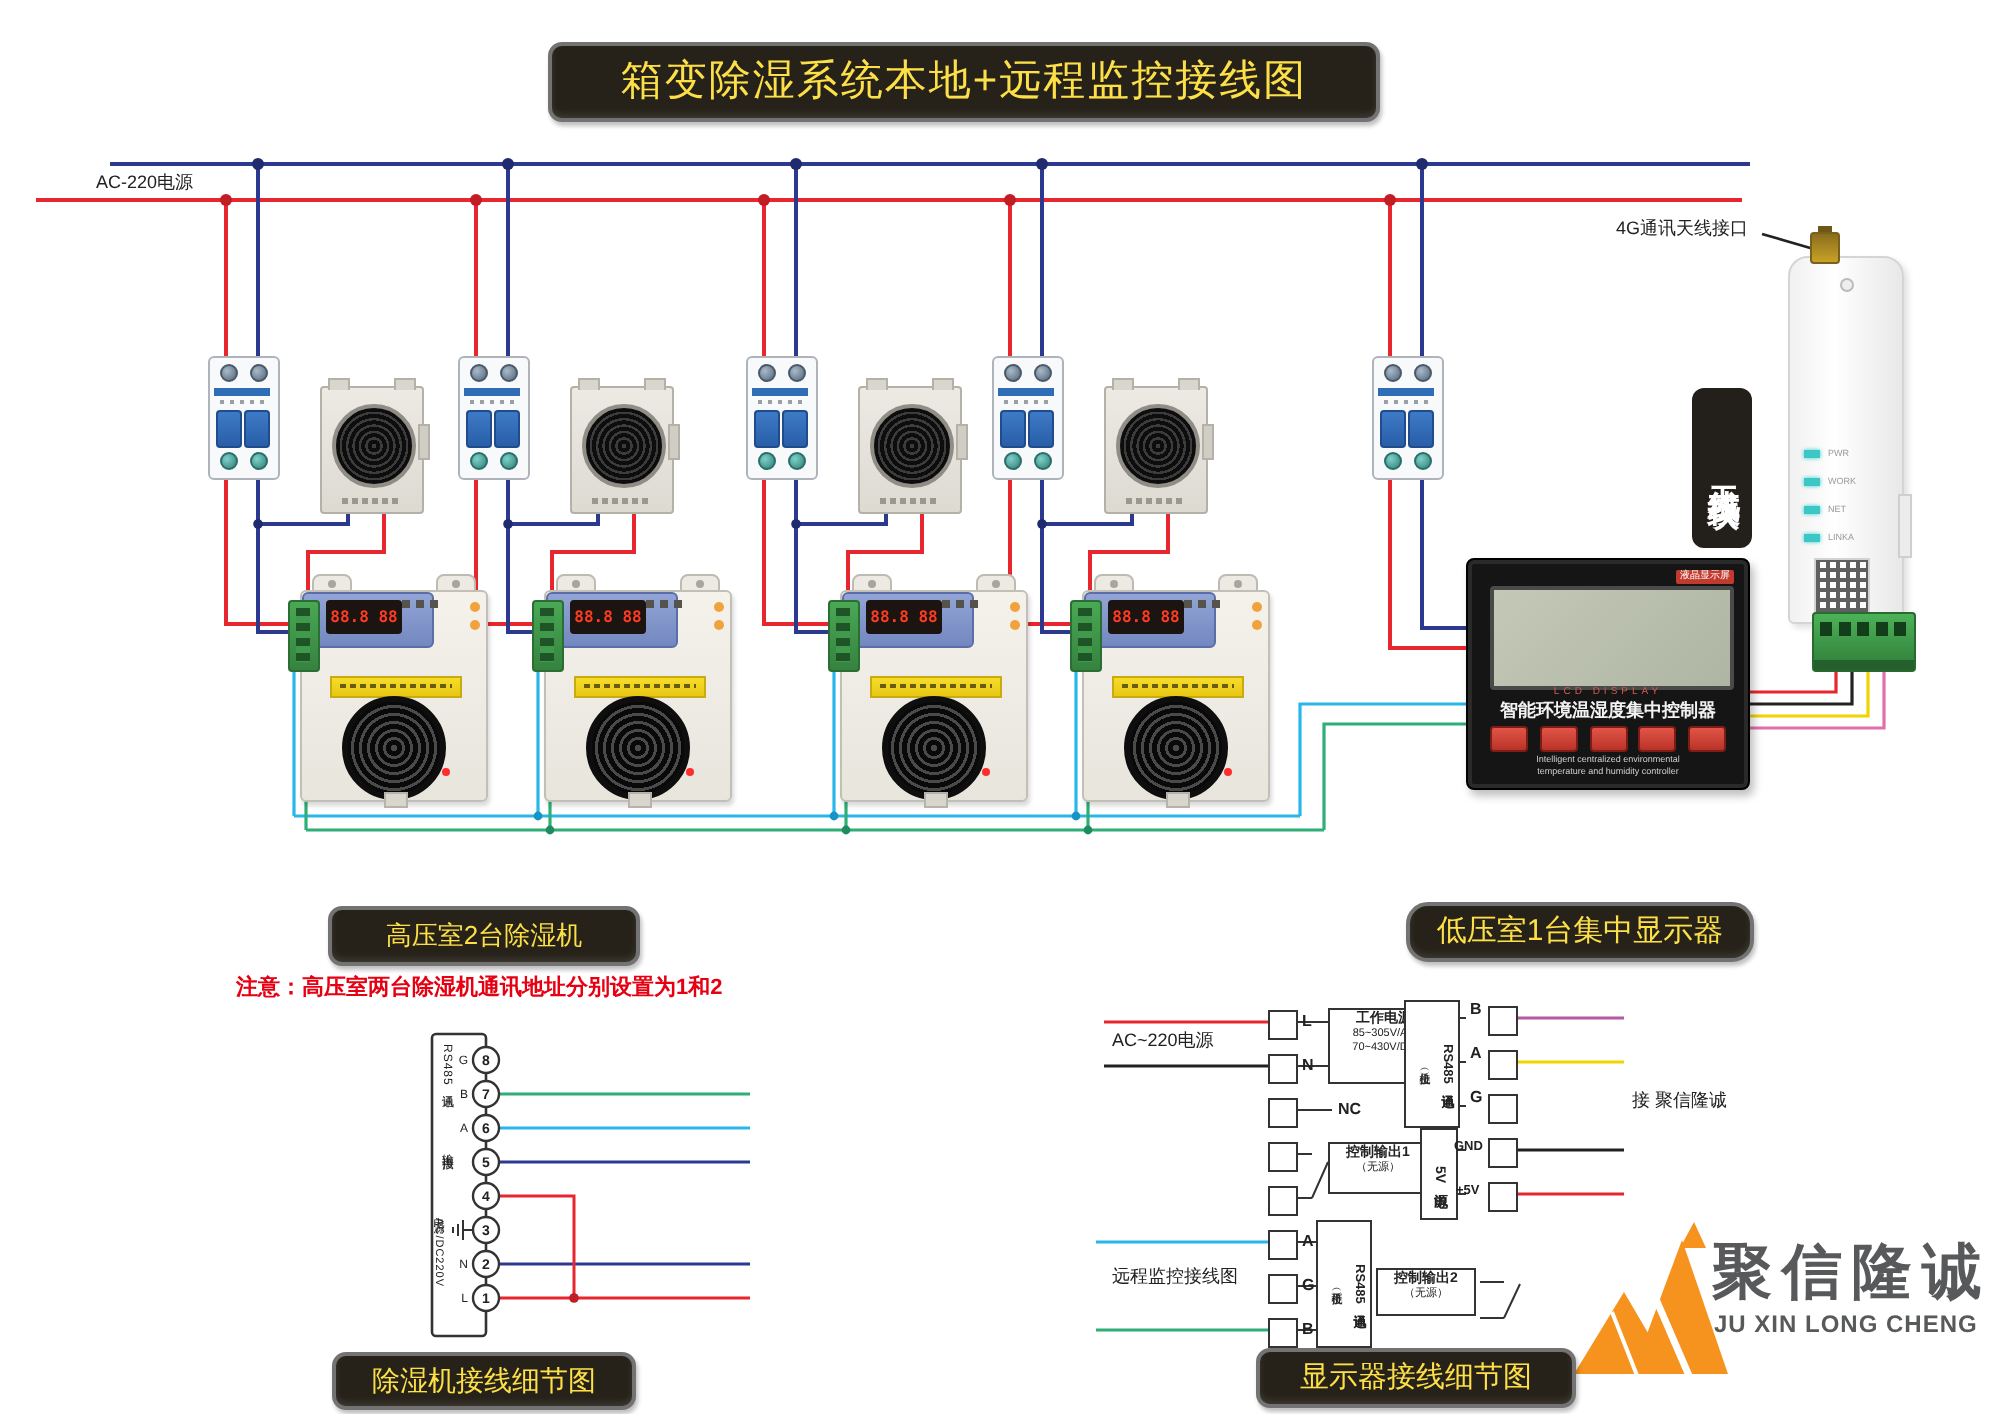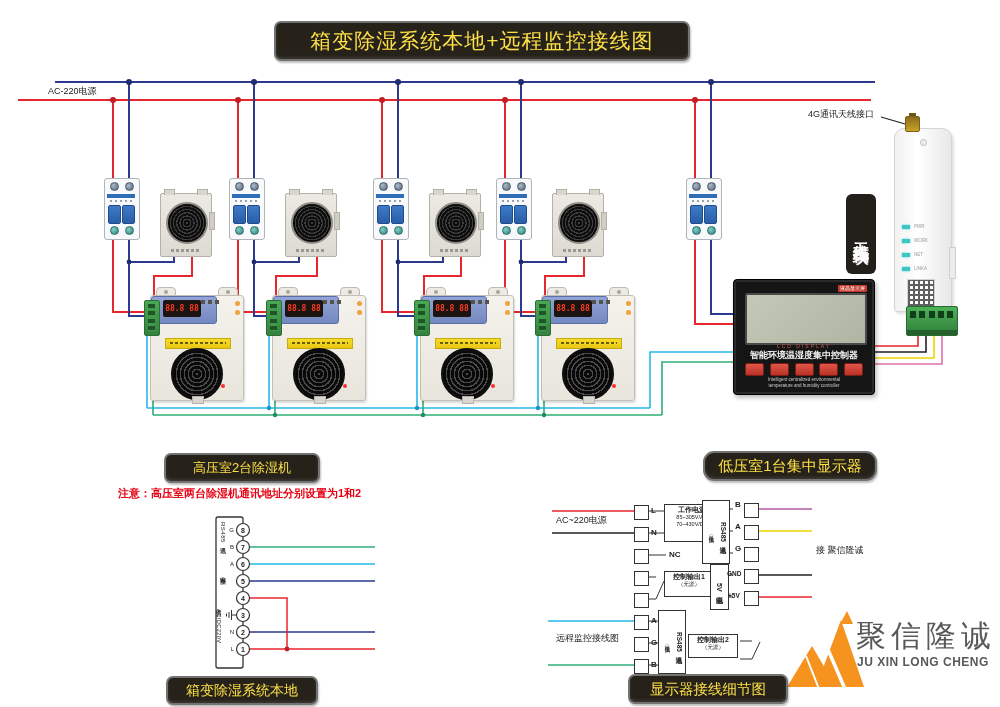--- a/index.html
+++ b/index.html
@@ -95,21 +95,21 @@
   .tlet.small{font-size:6.5px;}
   .dbox{position:absolute;border:1px solid #333;background:#fff;text-align:center;z-index:3;overflow:hidden;}
   .dbox .t1{display:block;font-size:7px;font-weight:bold;line-height:9px;}
   .dbox .t2{display:block;font-size:5.5px;line-height:7px;}
   .vbox{writing-mode:vertical-rl;}
   .vbox span{display:block;}
   .vbox .t1{font-size:6.5px;font-weight:bold;line-height:12px;}
   .vbox .t2{font-size:5.5px;line-height:11px;}
   .vlabel{position:absolute;writing-mode:vertical-rl;font-size:6px;color:#222;z-index:4;letter-spacing:.5px;}
   
-  .logocn{position:absolute;left:856px;top:616px;font-size:30px;font-weight:normal;color:#58595b;letter-spacing:5px;z-index:4;}
+  .logocn{position:absolute;left:856px;top:616px;font-size:30px;font-weight:bold;color:#58595b;letter-spacing:5px;z-index:4;}
   .logoen{position:absolute;left:857px;top:655px;font-size:12px;font-weight:bold;color:#58595b;letter-spacing:.5px;z-index:4;}
 </style>
 </head>
 <body>
 
 <div id="stage">
 
   <svg id="wires" width="1000" height="707">
 
     <g>
@@ -419,21 +419,21 @@
   <div class="dev mblock"></div>
   <div class="wmlabel">无线模块</div>
 
   <div class="tagbox" style="left:164px;top:453px;width:152px;height:26px;font-size:13px;line-height:26px;">高压室2台除湿机</div>
   <div class="note" style="left:118px;top:486px;">注意：高压室两台除湿机通讯地址分别设置为1和2</div>
   <div class="tagbox" style="left:703px;top:451px;width:170px;height:26px;font-size:15px;line-height:26px;border-radius:11px;">低压室1台集中显示器</div>
 
   <div class="vlabel" style="left:218px;top:522px;">RS485通讯</div>
   <div class="vlabel" style="left:218px;top:572px;">输出接点</div>
   <div class="vlabel" style="left:216px;top:604px;font-size:5.5px;">电 源 AC/DC220V</div>
-  <div class="tagbox" style="left:166px;top:676px;width:148px;height:25px;font-size:14px;line-height:25px;">箱变除湿系统本地</div>
+  <div class="tagbox" style="left:166px;top:676px;width:148px;height:25px;font-size:14px;line-height:25px;">除湿机接线细节图</div>
 
   <div class="slabel" style="left:556px;top:514px;">AC~220电源</div>
   <div class="slabel" style="left:556px;top:632px;">远程监控接线图</div>
   <div class="slabel" style="left:816px;top:544px;">接 聚信隆诚</div>
 
   <div class="sq" style="left:634px;top:505px"></div>
   <div class="sq" style="left:634px;top:527px"></div>
   <div class="sq" style="left:634px;top:549px"></div>
   <div class="sq" style="left:634px;top:571px"></div>
   <div class="sq" style="left:634px;top:593px"></div>

